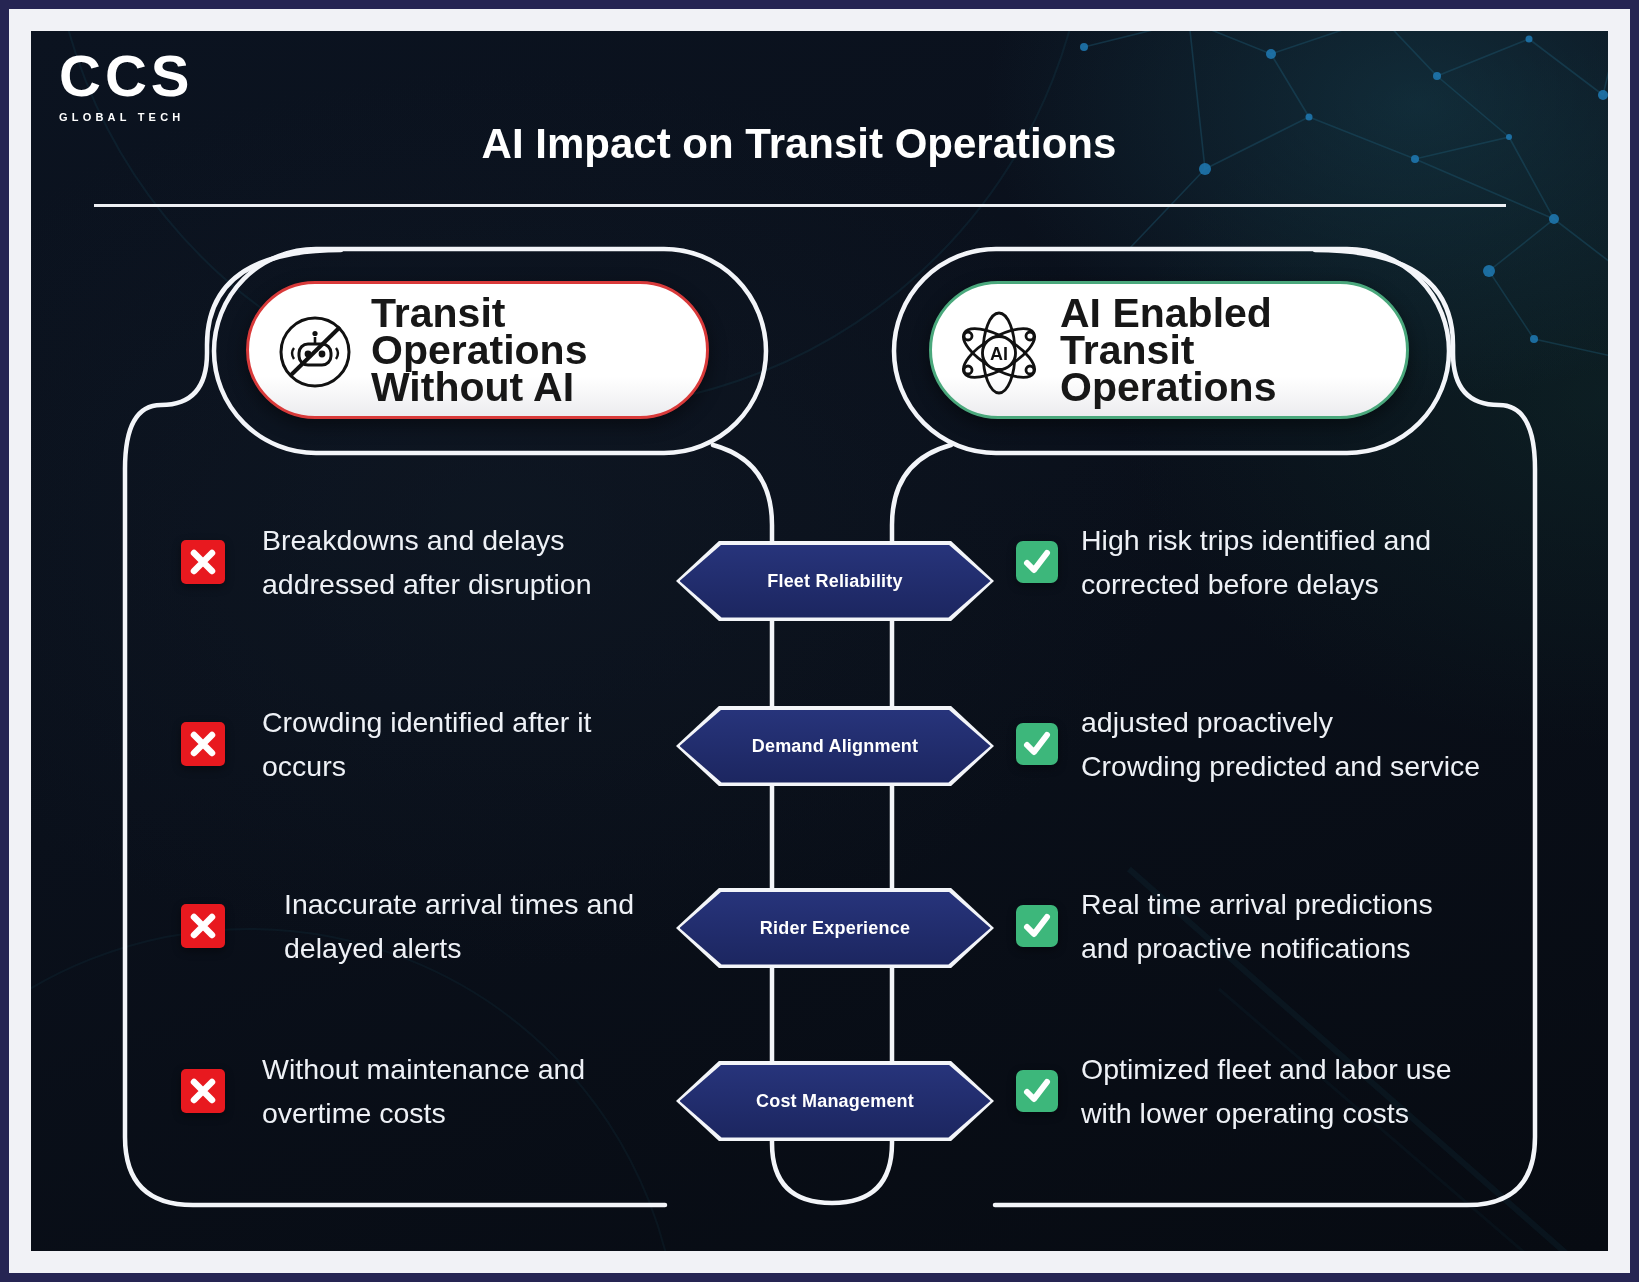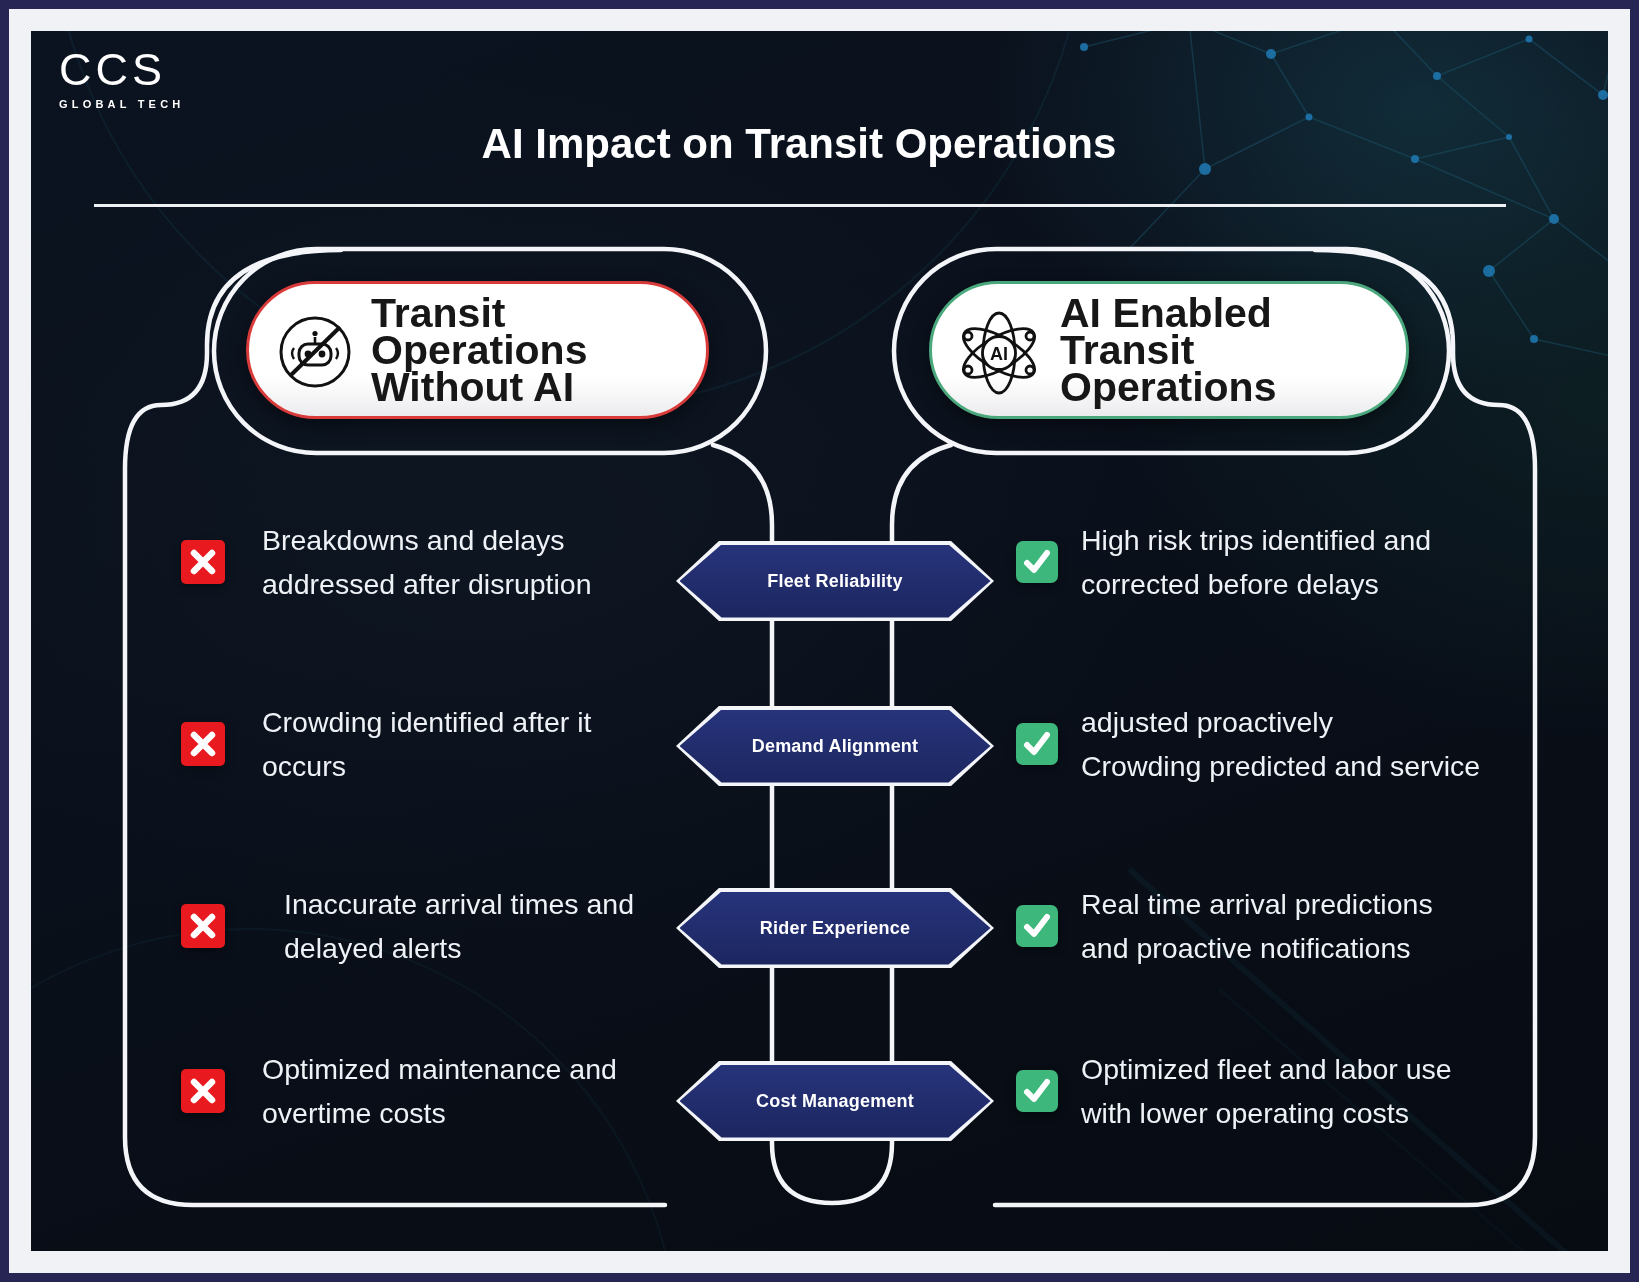--- a/index.html
+++ b/index.html
@@ -10,21 +10,21 @@
     background:
       radial-gradient(620px 420px at 88% 6%, rgba(24,70,84,.50), rgba(0,0,0,0) 70%),
       radial-gradient(700px 500px at 100% 30%, rgba(18,58,52,.35), rgba(0,0,0,0) 70%),
       radial-gradient(900px 600px at 30% 40%, rgba(18,28,40,.45), rgba(0,0,0,0) 75%),
       linear-gradient(160deg,#0b1320 0%,#0a101b 45%,#070b12 100%);}
   .canvas{position:absolute;left:-22px;top:-22px;width:1639px;height:1282px;}
   svg{display:block;}
   .abs{position:absolute;}
 
   
-  .logo-brand{color:#fff;font-size:45px;font-weight:400;letter-spacing:4px;line-height:1;}
+  .logo-brand{color:#fff;font-size:58px;font-weight:700;letter-spacing:4px;line-height:1;}
   .logo-sub{color:#fff;font-size:11px;font-weight:600;letter-spacing:4.2px;}
 
   
   .title{color:#fff;font-size:42px;font-weight:700;text-align:center;line-height:50px;}
   .divider{background:#eef0f4;height:2.5px;}
 
   
   .pill{display:flex;align-items:center;border-radius:69px;height:138px;
         background:linear-gradient(#ffffff 70%,#ececef);box-shadow:0 6px 18px rgba(0,0,0,.45);}
   .pill-red{border:3px solid #d93a3a;}
@@ -228,21 +228,21 @@
           <div>Real time arrival predictions</div>
           <div>and proactive notifications</div>
         </div>
 
         <div class="abs mark mark-neg" style="left:172px;top:1060px;">
           <svg width="26" height="26" viewBox="0 0 26 26">
               <path d="M4,4 L22,22 M22,4 L4,22" stroke="#fff" stroke-width="6.5" stroke-linecap="round"></path>
             </svg>
         </div>
         <div class="abs row-text" style="left:253px;top:1038px;">
-          <div>Optimized maintenance and</div>
+          <div>Without maintenance and</div>
           <div>overtime costs</div>
         </div>
         <div class="abs hex" style="left:667px;top:1052px;">
           <div class="hex-outer"></div>
           <div class="hex-inner">
               <span class="hex-label">Cost Management</span>
             </div>
         </div>
         <div class="abs mark mark-pos" style="left:1007px;top:1061px;">
           <svg width="30" height="28" viewBox="0 0 30 28">

